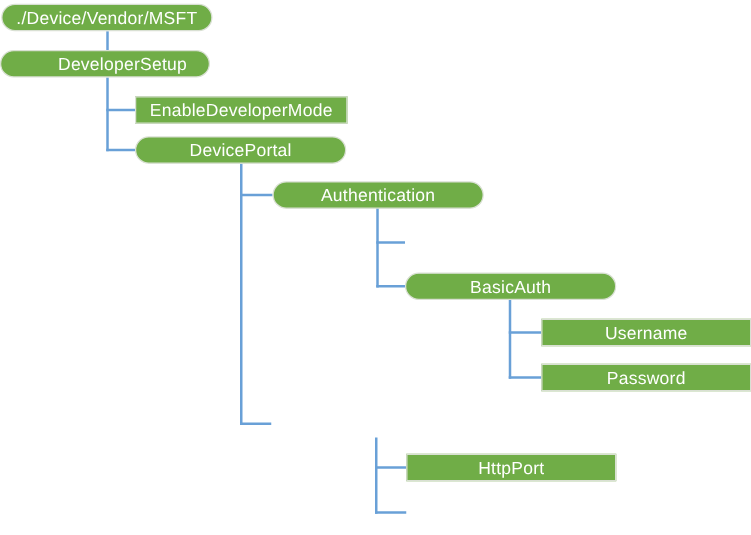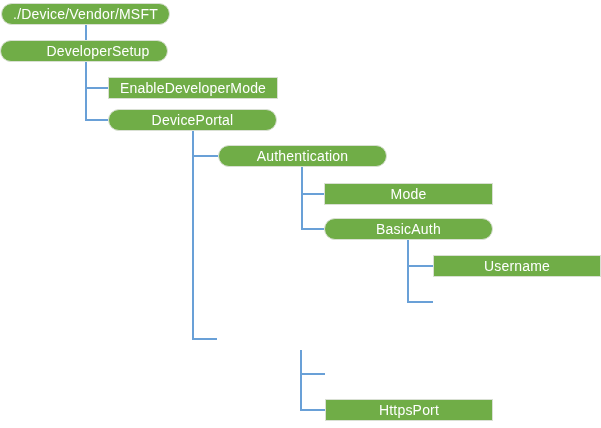--- a/index.html
+++ b/index.html
@@ -77,24 +77,24 @@
   <div class="node pill" style="left:1px;   top:3px;   width:169px;">./Device/Vendor/MSFT</div>
 
   <div class="node pill" style="left:0px;   top:40px;  width:168px;padding-left:28px;">DeveloperSetup</div>
 
   <div class="node rect" style="left:108px; top:77px;  width:170px;">EnableDeveloperMode</div>
 
   <div class="node pill" style="left:108px; top:109px; width:169px;">DevicePortal</div>
 
   <div class="node pill" style="left:218px; top:145px; width:169px;">Authentication</div>
 
-  <div class="node rect" style="left:324px; top:183px; width:169px;">Mode</div>
 
   <div class="node rect" style="left:433px; top:255px; width:168px;">Username</div>
 
   <div class="node pill" style="left:324px; top:218px; width:169px;">BasicAuth</div>
 
+  <div class="node rect" style="left:433px; top:291px; width:168px;">Password</div>
 
 
+  <div class="node rect" style="left:325px; top:363px; width:168px;">HttpPort</div>
 
-  <div class="node rect" style="left:325px; top:399px; width:168px;">HttpsPort</div>
 
 </div>
 
 </body></html>

